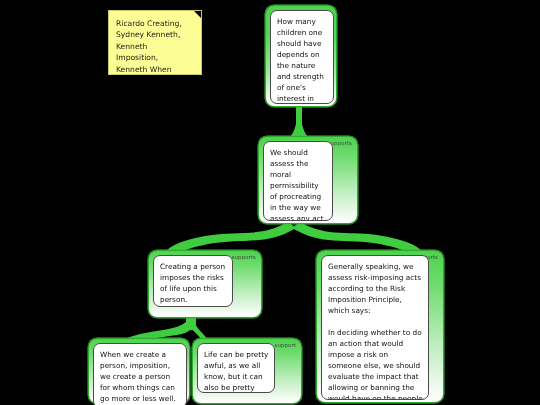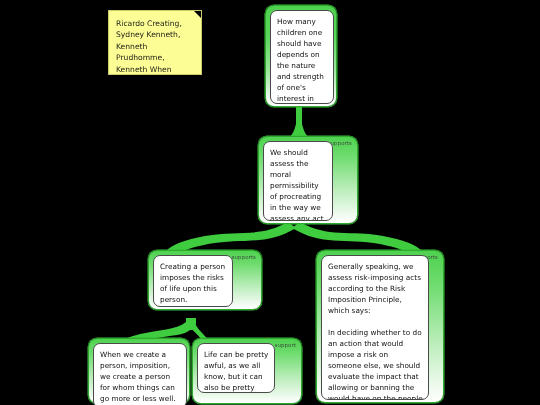--- a/index.html
+++ b/index.html
@@ -113,38 +113,38 @@
 
     <path d="M 194 322 C 198 330 204 334 208 340 L 208 352 C 204 342 198 334 190 328 Z" fill="#3fcc3f"></path>
     <path d="M 186 318 L 196 318 L 196 330 L 186 330 Z" fill="#3fcc3f"></path>
   </svg>
 
   <div class="note" style="left:108px; top:10px; width:94px; height:65px;">
     <div class="fold"></div>
     <div class="note-line">Ricardo Creating,</div>
     <div class="note-line">Sydney Kenneth,</div>
     <div class="note-line">Kenneth</div>
-    <div class="note-line">Prudhomme,</div>
+    <div class="note-line">Imposition,</div>
     <div class="note-line">Kenneth When</div>
   </div>
 
   <div class="card solid" style="left:265px; top:5px; width:72px; height:102px;">
     <div class="bubble" style="width:64px; height:94px;">
       <p>How many children one should have depends on the nature and strength of one's interest in having a child and on the kind of life your child is likely to have.</p>
     </div>
   </div>
 
   <div class="card" style="left:258px; top:136px; width:100px; height:88px;">
     <span class="badge">supports</span>
     <div class="bubble" style="width:70px; height:80px;">
       <p>We should assess the moral permissibility of procreating in the way we assess any act of risk imposition.</p>
     </div>
   </div>
 
-  <div class="card" style="left:148px; top:250px; width:114px; height:60px;">
+  <div class="card" style="left:148px; top:250px; width:114px; height:68px;">
     <span class="badge">supports</span>
     <div class="bubble" style="width:80px; height:52px;">
       <p>Creating a person imposes the risks of life upon this person.</p>
     </div>
   </div>
 
   <div class="card" style="left:316px; top:250px; width:128px; height:153px;">
     <span class="badge">supports</span>
     <div class="bubble" style="width:108px; height:145px;">
       <p>Generally speaking, we assess risk-imposing acts according to the Risk Imposition Principle, which says:</p>

